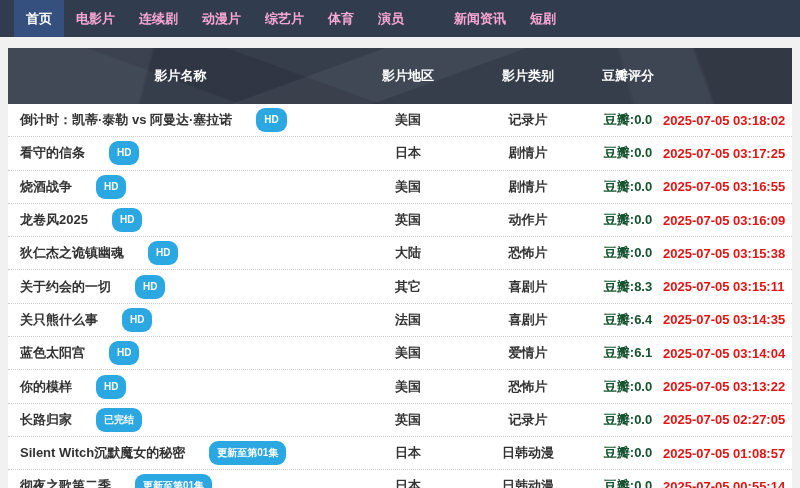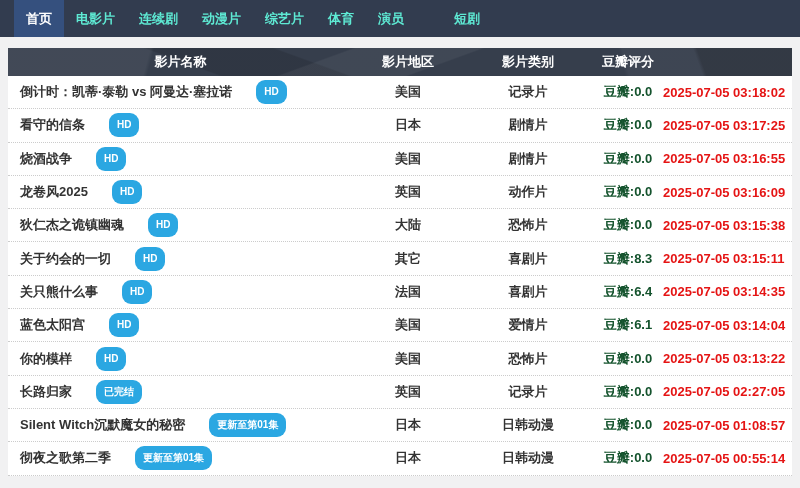--- a/index.html
+++ b/index.html
@@ -14,40 +14,40 @@
     height:37px;
     background:#323c4f;
     display:flex;
     align-items:stretch;
     padding-left:14px;
   }
   .nav-item {
     display:flex;
     align-items:center;
     padding:0 12px;
-    color:#5eead4;
+    color:#f9a8d4;
     font-size:13px;
     font-weight:bold;
     cursor:pointer;
     white-space:nowrap;
   }
   .nav-item.active { background:#35507e; color:#ffffff; }
   .nav-item:nth-child(8) { margin-left:26px; }
 
   
   .table-wrap { margin:11px 8px 0 8px; background:#ffffff; }
 
   .grid-row {
     display:grid;
     grid-template-columns:345px 110px 130px 70px 1fr;
     align-items:center;
   }
 
   .thead {
-    height:28px;
+    height:56px;
     background-color:#363e4c;
     background-image:
       linear-gradient(105deg, rgba(255,255,255,.06) 0 18%, transparent 18.5%),
       linear-gradient(250deg, rgba(0,0,0,.18) 0 12%, transparent 12.5%),
       linear-gradient(160deg, transparent 40%, rgba(255,255,255,.05) 40.5% 55%, transparent 55.5%),
       linear-gradient(200deg, transparent 60%, rgba(0,0,0,.12) 60.5% 75%, transparent 75.5%),
       linear-gradient(75deg, transparent 78%, rgba(255,255,255,.04) 78.5%);
     color:#ffffff;
     font-size:13px;
     font-weight:bold;
@@ -106,20 +106,21 @@
 <body>
 
 <nav class="nav" id="nav">
     <a class="nav-item active">首页</a>
     <a class="nav-item">电影片</a>
     <a class="nav-item">连续剧</a>
     <a class="nav-item">动漫片</a>
     <a class="nav-item">综艺片</a>
     <a class="nav-item">体育</a>
     <a class="nav-item">演员</a>
+    <a class="nav-item">新闻资讯</a>
     <a class="nav-item">短剧</a>
   </nav>
 
 <div class="table-wrap">
   <div class="grid-row thead">
     <div class="th">影片名称</div>
     <div class="th">影片地区</div>
     <div class="th">影片类别</div>
     <div class="th">豆瓣评分</div>
   </div>

